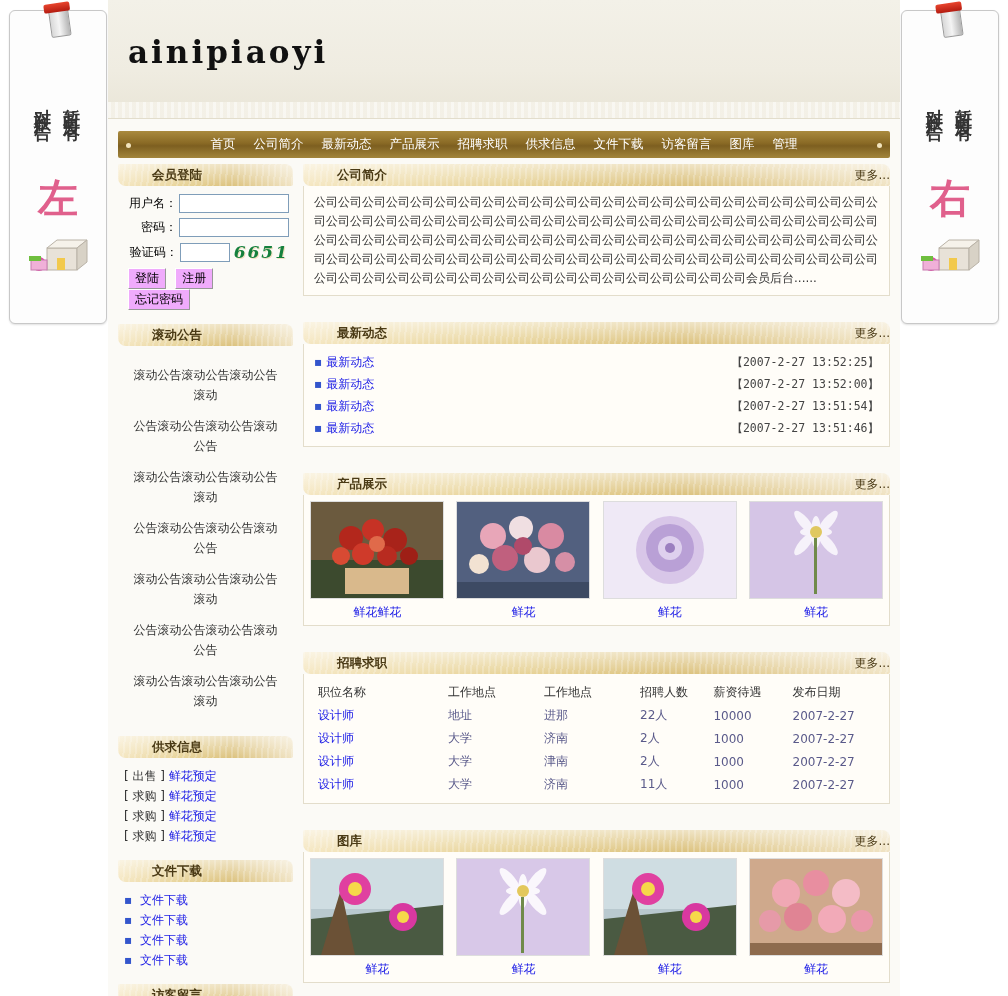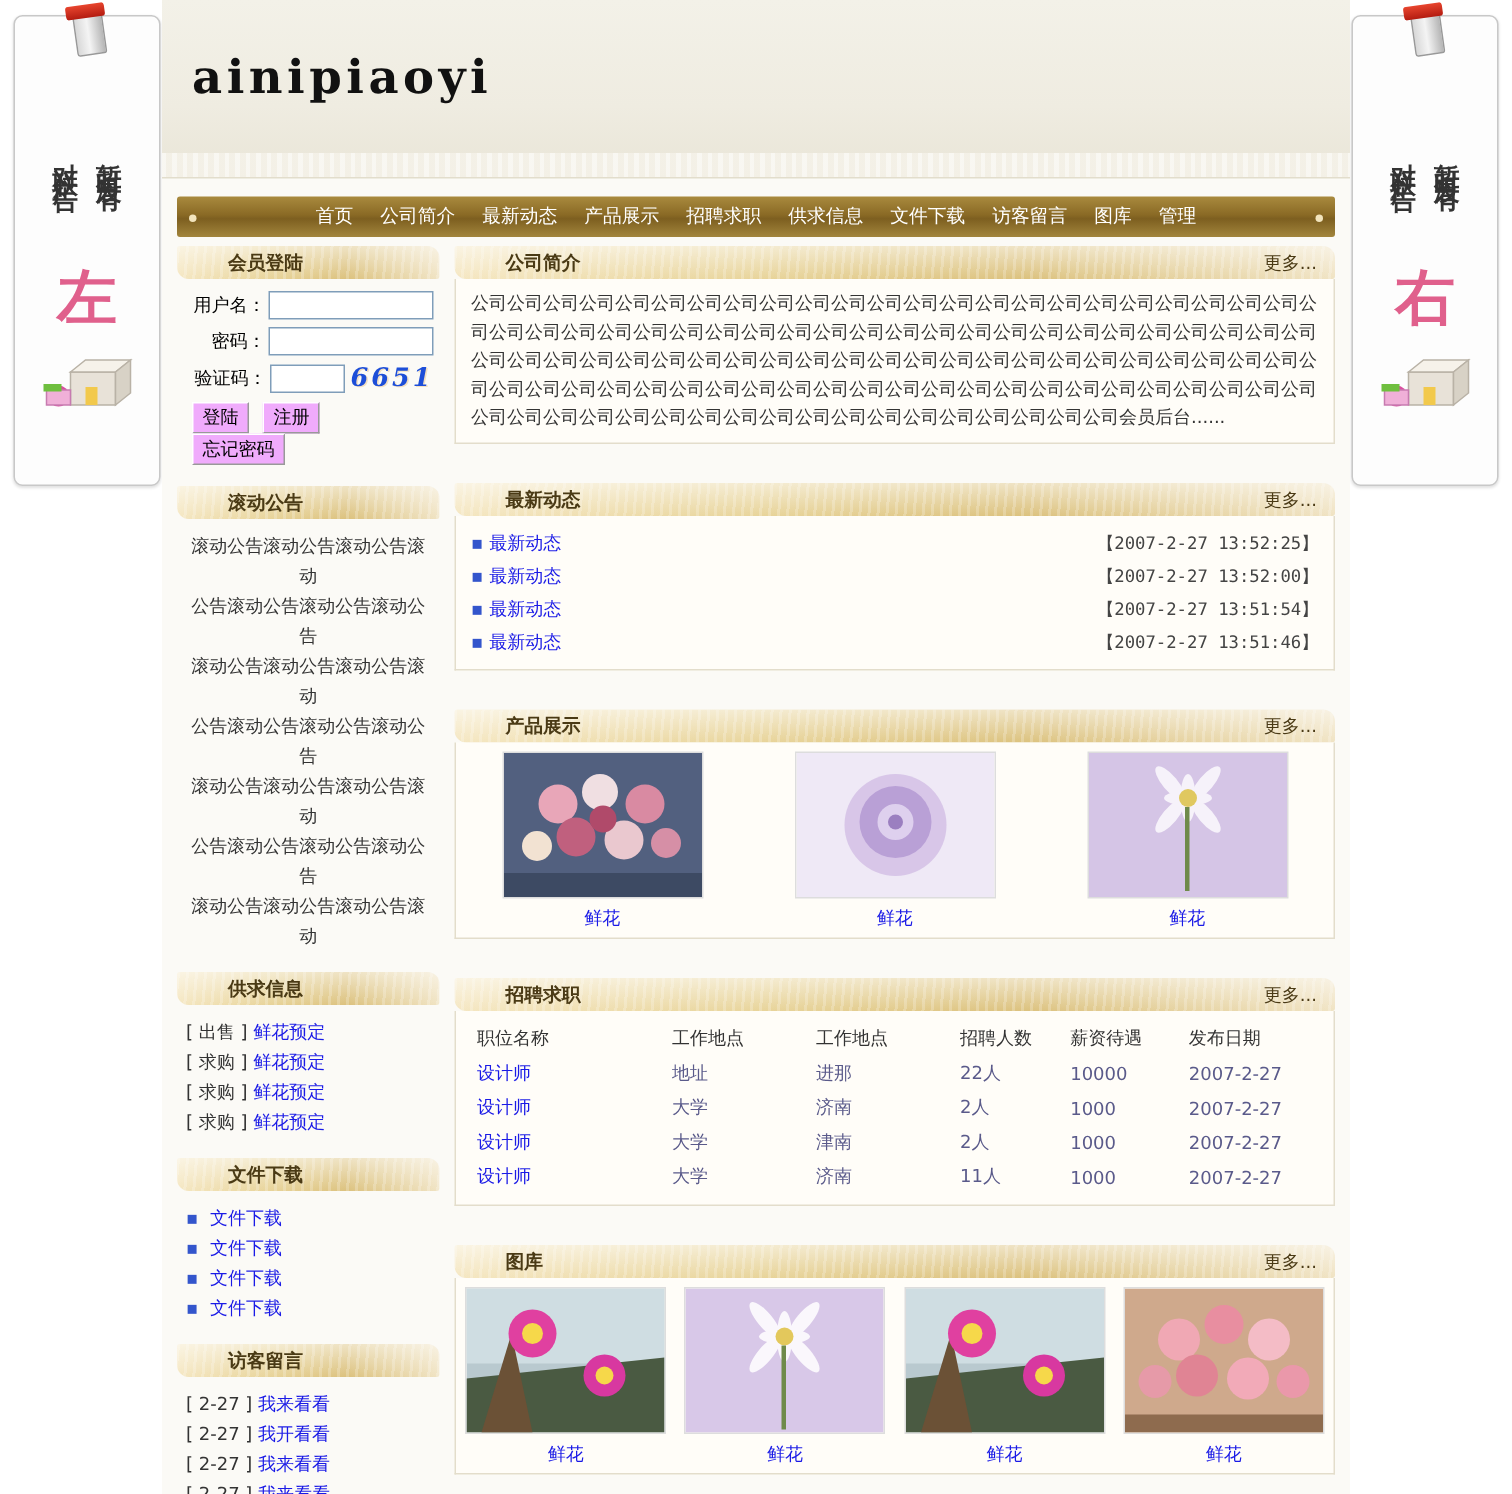--- a/index.html
+++ b/index.html
@@ -180,21 +180,21 @@
   .blk-title .t {
     position: relative;
     font-size: 12.5px;
     font-weight: bold;
     color: #4a3a15;
     padding-left: 34px;
     font-family: "DejaVu Sans", sans-serif;
   }
   .blk-title .more {
     position: absolute;
-    right: 12px;
+    right: 0;
     font-size: 12px;
     color: #4a3a15;
     text-decoration: none;
     font-family: "DejaVu Sans", sans-serif;
     cursor: pointer;
   }
   .blk-body { padding: 8px 4px 4px 4px; }
 
   
   .login-row {
@@ -220,21 +220,21 @@
     font-size: 12px;
     margin-left: 2px;
     background: #fff;
   }
   .captcha {
     margin-left: 4px;
     font-family: "DejaVu Serif", serif;
     font-size: 17px;
     font-weight: bold;
     font-style: italic;
-    color: #1d4ed8;
+    color: #15803d;
     letter-spacing: 2px;
     text-shadow: 1px 1px 0 #f3e0c2;
   }
   .btn-row { padding-left: 6px; margin-top: 6px; }
   .btn {
     font-size: 12px;
     font-family: "DejaVu Sans", sans-serif;
     padding: 1px 6px;
     margin-right: 6px;
     border: 1px solid #999;
@@ -245,21 +245,21 @@
     cursor: pointer;
   }
 
   
   .notice-p {
     font-size: 12px;
     line-height: 20px;
     color: #333;
     text-align: center;
     font-family: "DejaVu Sans", sans-serif;
-    margin: 0;
+    margin: 11px;
   }
 
   .list-line {
     font-size: 12px;
     line-height: 20px;
     font-family: "DejaVu Sans", sans-serif;
     color: #333;
     padding-left: 2px;
   }
   .list-line a { color: #1a1ae6; text-decoration: none; cursor: pointer; }
@@ -571,20 +571,36 @@
       </div>
 
       <div class="blk">
         <div class="blk-title">
           <span class="t">产品展示</span>
           <a class="more">更多...</a>
         </div>
         <div class="panel">
           <div class="thumbs">
 
+            <div class="thumb">
+              <svg class="ph" viewBox="0 0 132 96">
+                <rect width="132" height="96" fill="#6b5a3e"></rect>
+                <rect x="0" y="58" width="132" height="38" fill="#3c4a2e"></rect>
+                <circle cx="40" cy="36" r="12" fill="#b3271c"></circle>
+                  <circle cx="62" cy="28" r="11" fill="#c63225"></circle>
+                <circle cx="84" cy="38" r="12" fill="#a8231a"></circle>
+                  <circle cx="52" cy="52" r="11" fill="#cf3a2a"></circle>
+                <circle cx="76" cy="54" r="10" fill="#b82b20"></circle>
+                  <circle cx="30" cy="54" r="9" fill="#d84a33"></circle>
+                <circle cx="98" cy="54" r="9" fill="#9e1f16"></circle>
+                  <circle cx="66" cy="42" r="8" fill="#e06a4a"></circle>
+                <rect x="34" y="66" width="64" height="26" fill="#d9b98c"></rect>
+              </svg>
+              <a class="cap">鲜花鲜花</a>
+            </div>
 
             <div class="thumb">
               <svg class="ph" viewBox="0 0 132 96">
                 <rect width="132" height="96" fill="#52607f"></rect>
                 <circle cx="36" cy="34" r="13" fill="#e8a6b8"></circle>
                   <circle cx="64" cy="26" r="12" fill="#f0dfe2"></circle>
                 <circle cx="94" cy="34" r="13" fill="#d98aa2"></circle>
                   <circle cx="48" cy="56" r="13" fill="#c0607e"></circle>
                 <circle cx="80" cy="58" r="13" fill="#eac8cf"></circle>
                   <circle cx="108" cy="60" r="10" fill="#d68fa6"></circle>

